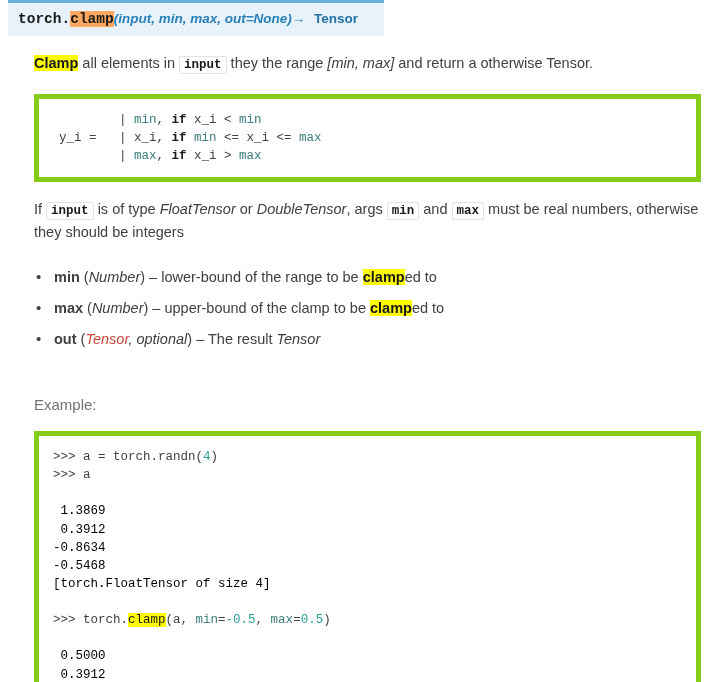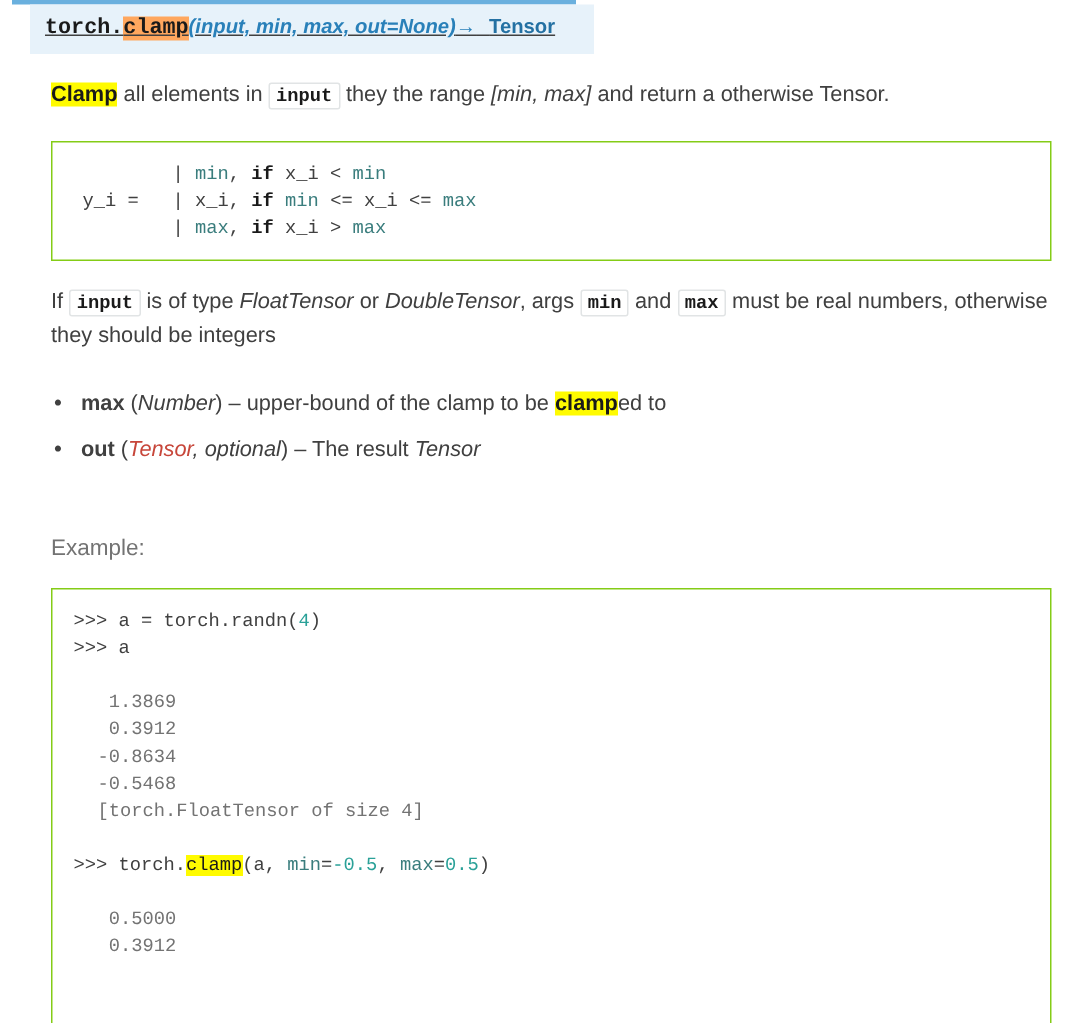--- a/index.html
+++ b/index.html
@@ -25,27 +25,26 @@
   }
   .sig-topbar {
     height: 3px;
     background: #6ab0de;
     width: 376px;
     margin-left: 8px;
   }
   .sig {
     background: #e7f2fa;
     padding: 7px 10px 8px 10px;
-    margin-left: 20px;
+    margin-left: 8px;
     width: 356px;
     font-family: "Liberation Mono", monospace;
     font-size: 14.5px;
     line-height: 1.25;
     white-space: nowrap;
-    text-decoration: underline;
   }
   .sig .prename {
     color: #1a1a1a;
     font-weight: bold;
   }
   .sig .fname {
     color: #1a1a1a;
     font-weight: bold;
     background: #ffa75e;
   }
@@ -100,37 +99,37 @@
     color: #1a1a1a;
     font-weight: bold;
     white-space: nowrap;
     border-radius: 2px;
   }
 
   em.ital { }
 
   
   .codeblock {
-    border: 1px solid #84cc16;
+    border: 5px solid #84cc16;
     background: #ffffff;
     margin: 18px 0 0 0;
     padding: 12px 14px;
     font-family: "Liberation Mono", monospace;
     font-size: 12.5px;
     line-height: 1.45;
     color: #404040;
     white-space: pre;
     overflow: hidden;
     box-sizing: border-box;
   }
   .codeblock.formula { padding: 12px 14px 12px 20px; }
   .kw-teal { color: #3a7d7d; }
   .kw-bold { color: #1a1a1a; font-weight: bold; }
   .num-teal { color: #2aa198; }
-  .out-gray { color: #737373; margin-left: 16px; }
+  .out-gray { color: #000000; }
   .op-plain { color: #404040; }
 
   
   .fieldlist {
     display: flex;
     margin: 22px 0 0 0;
     align-items: flex-start;
   }
   .field-label {
     width: 132px;
@@ -191,20 +190,21 @@
 
   <div class="codeblock formula"><span><span class="op-plain">        | </span><span class="kw-teal">min</span><span class="op-plain">, </span><span class="kw-bold">if</span><span class="op-plain"> x_i &lt; </span><span class="kw-teal">min</span></span>
 <span><span class="op-plain">y_i =   | </span><span class="op-plain">x_i</span><span class="op-plain">, </span><span class="kw-bold">if</span><span class="op-plain"> </span><span class="kw-teal">min</span><span class="op-plain"> &lt;= x_i &lt;= </span><span class="kw-teal">max</span></span>
 <span><span class="op-plain">        | </span><span class="kw-teal">max</span><span class="op-plain">, </span><span class="kw-bold">if</span><span class="op-plain"> x_i &gt; </span><span class="kw-teal">max</span></span></div>
 
   <p class="para"><span>If </span><code class="inline">input</code><span> is of type </span><em class="ital">FloatTensor</em><span> or </span><em class="ital">DoubleTensor</em><span>, args </span><code class="inline">min</code><span> and </span><code class="inline">max</code><span> must be real numbers, otherwise they should be integers</span></p>
 
   <div class="fieldlist">
     <div class="field-body">
       <ul class="params">
+        <li><span class="pname">min</span> (<span class="ptype popt" style="color:#404040;">Number</span><span class="popt"></span>)<span> – </span><span>lower-bound of the range to be </span><em class="ital"></em><span class="hl">clamp</span><span>ed to</span></li>
         <li><span class="pname">max</span> (<span class="ptype popt" style="color:#404040;">Number</span><span class="popt"></span>)<span> – </span><span>upper-bound of the clamp to be </span><em class="ital"></em><span class="hl">clamp</span><span>ed to</span></li>
         <li><span class="pname">out</span> (<span class="ptype">Tensor</span><span class="popt">, optional</span>)<span> – </span><span>The result </span><em class="ital">Tensor</em><span class="hl"></span><span></span></li>
       </ul>
     </div>
   </div>
 
   <p class="example-label">Example:</p>
 
   <div class="codeblock"><span><span>&gt;&gt;&gt; a = torch.randn(</span><span class="num-teal">4</span><span>)</span></span>
 <span>&gt;&gt;&gt; a</span>

